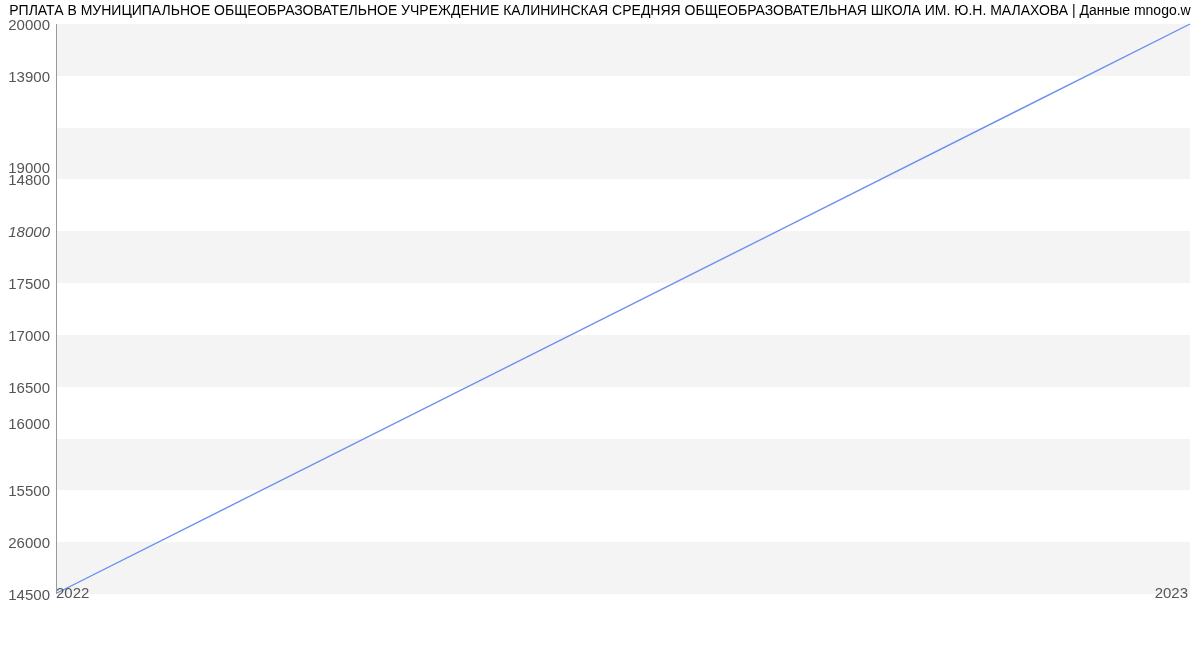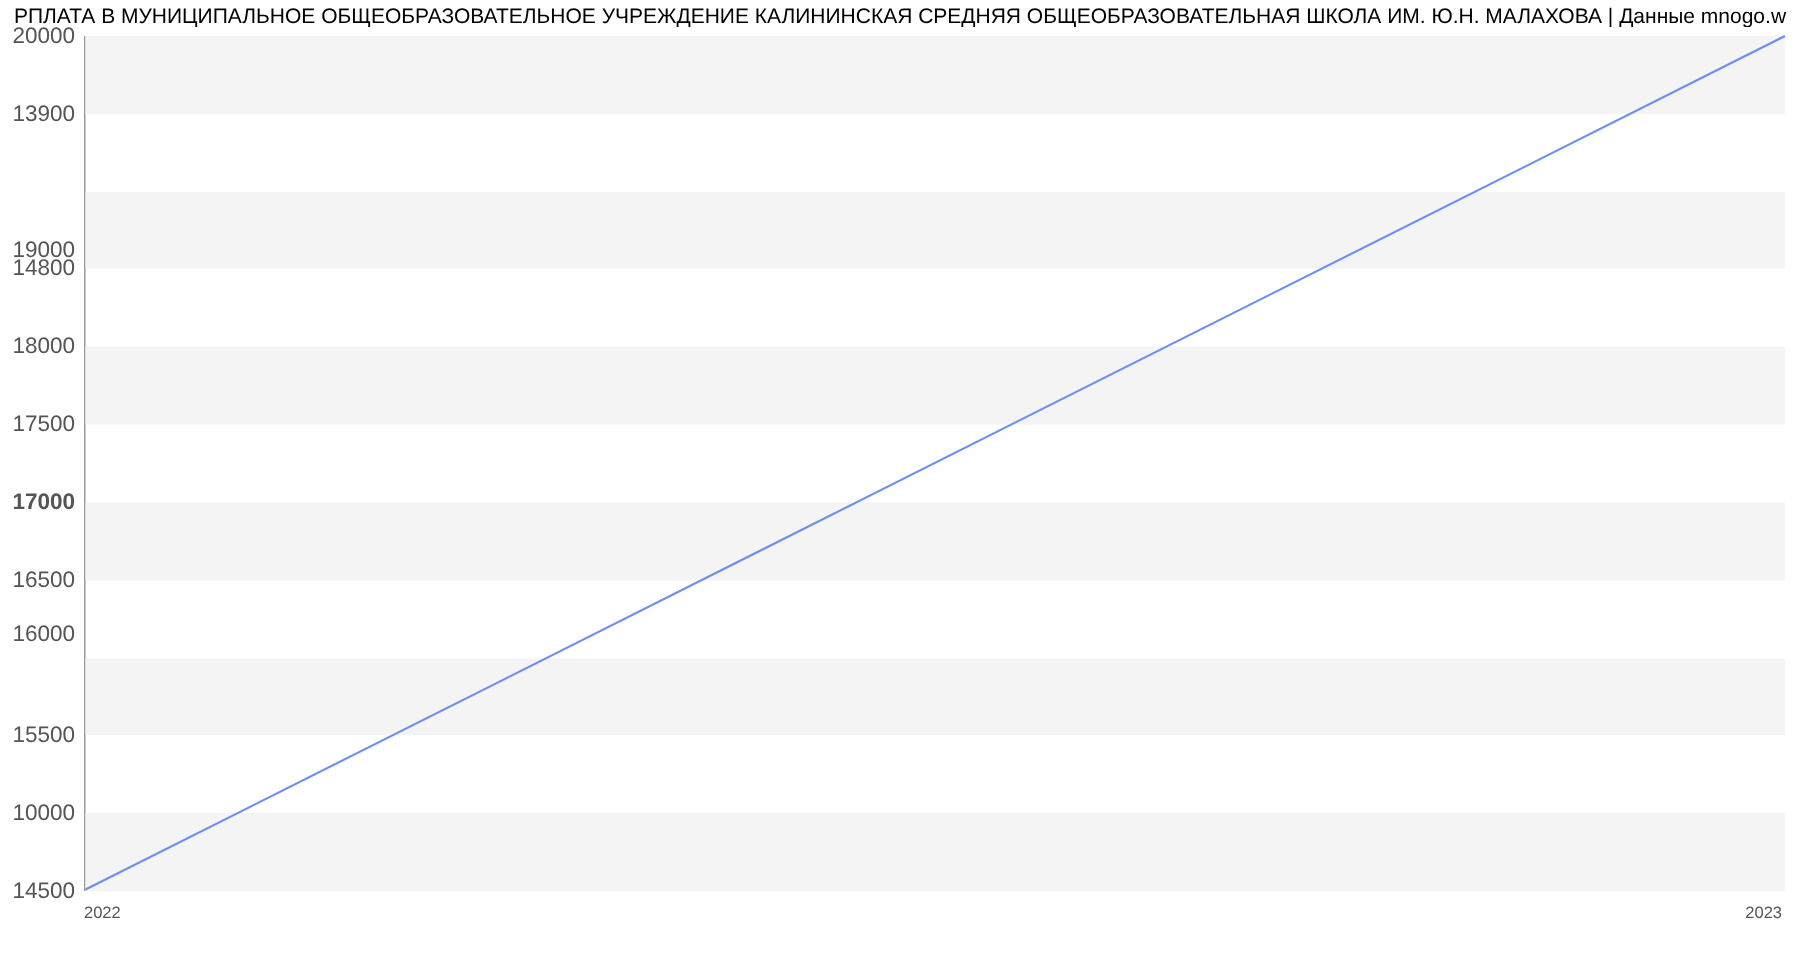--- a/index.html
+++ b/index.html
@@ -47,22 +47,22 @@
     position: absolute;
     right: 1150px;
     width: 44px;
     text-align: right;
     font-size: 15px;
     color: #555;
     transform: translateY(-50%);
   }
   .x-tick-label {
     position: absolute;
-    top: 603px;
-    font-size: 11px;
+    top: 584px;
+    font-size: 15px;
     color: #555;
   }
   svg.line-layer {
     position: absolute;
     left: 0;
     top: 0;
     width: 100%;
     height: 100%;
     overflow: visible;
   }
@@ -82,24 +82,24 @@
       <div class="grid-band" style="top: 518.182px; height: 51.8182px;"></div>
 
     <svg class="line-layer" viewBox="0 0 1134 570" preserveAspectRatio="none">
         <path d="M 0 570 L 1134 0" stroke="#6b8ef2" stroke-width="1.4" fill="none"></path>
       </svg>
   </div>
 
   <div class="x-tick-label" style="left:56px;">2022</div>
   <div class="x-tick-label" style="right:12px;">2023</div>
 <div class="y-tick-label" style="top: 594px;">14500</div>
-    <div class="y-tick-label" style="top: 542.182px;">10000</div>
+    <div class="y-tick-label" style="top: 542.182px;">26000</div>
     <div class="y-tick-label" style="top: 490.364px;">15500</div>
     <div class="y-tick-label" style="top: 423px;">16000</div>
     <div class="y-tick-label" style="top: 386.727px;">16500</div>
-    <div class="y-tick-label" style="top: 334.909px; font-weight: bold;">17000</div>
+    <div class="y-tick-label" style="top: 334.909px;">17000</div>
     <div class="y-tick-label" style="top: 283.091px;">17500</div>
-    <div class="y-tick-label" style="top: 231.273px;">18000</div>
+    <div class="y-tick-label" style="top: 231.273px; font-style: italic;">18000</div>
     <div class="y-tick-label" style="top: 179.455px;">14800</div>
     <div class="y-tick-label" style="top: 134px; margin-top: 33px;">19000</div>
     <div class="y-tick-label" style="top: 75.8182px;">13900</div>
     <div class="y-tick-label" style="top: 24px;">20000</div>
   </div>
 
 </body></html>

